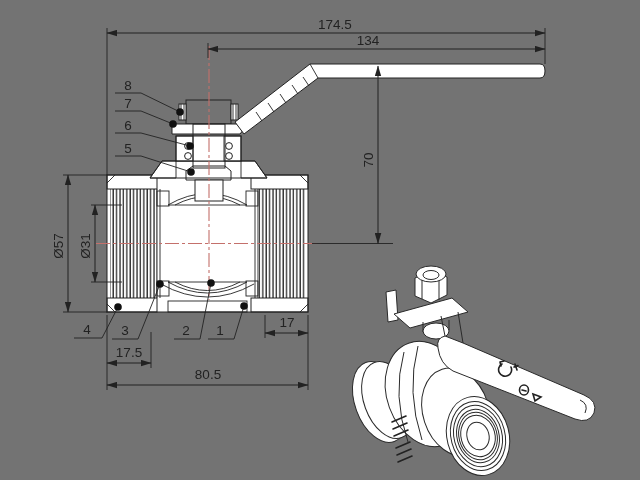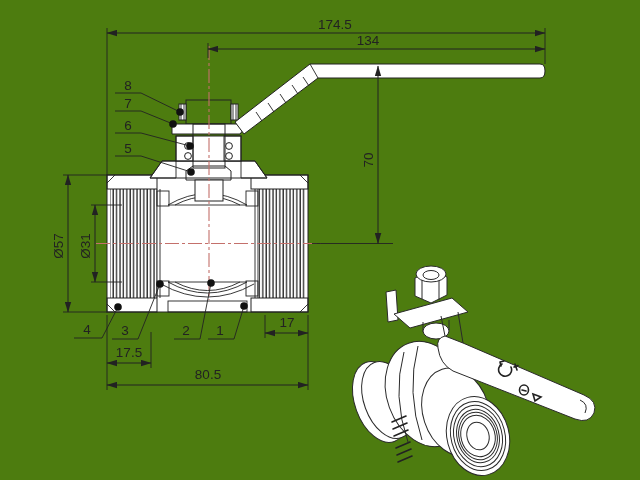--- a/index.html
+++ b/index.html
@@ -1,16 +1,16 @@
 <!DOCTYPE html>
 <html><head>
 <meta charset="utf-8">
 <style>
   html,body{margin:0;padding:0;background:#fff;}
-  #stage{position:relative;width:640px;height:480px;background:#4d7c0f;overflow:hidden;
+  #stage{position:relative;width:640px;height:480px;background:#737373;overflow:hidden;
          font-family:"Liberation Sans",sans-serif;}
   svg{position:absolute;left:0;top:0;}
   text{font-family:"Liberation Sans",sans-serif;fill:#222;}
   .dimtxt{font-size:13.5px;}
   .callout{font-size:13.5px;}
   .ln{stroke:#222;stroke-width:1;fill:none;}
   .thin{stroke:#222;stroke-width:0.9;fill:none;}
   .red{stroke:#c4706b;stroke-width:1.1;fill:none;}
   .wht{fill:#ffffff;stroke:#222;stroke-width:1;}
   .dot{fill:#111;stroke:none;}

